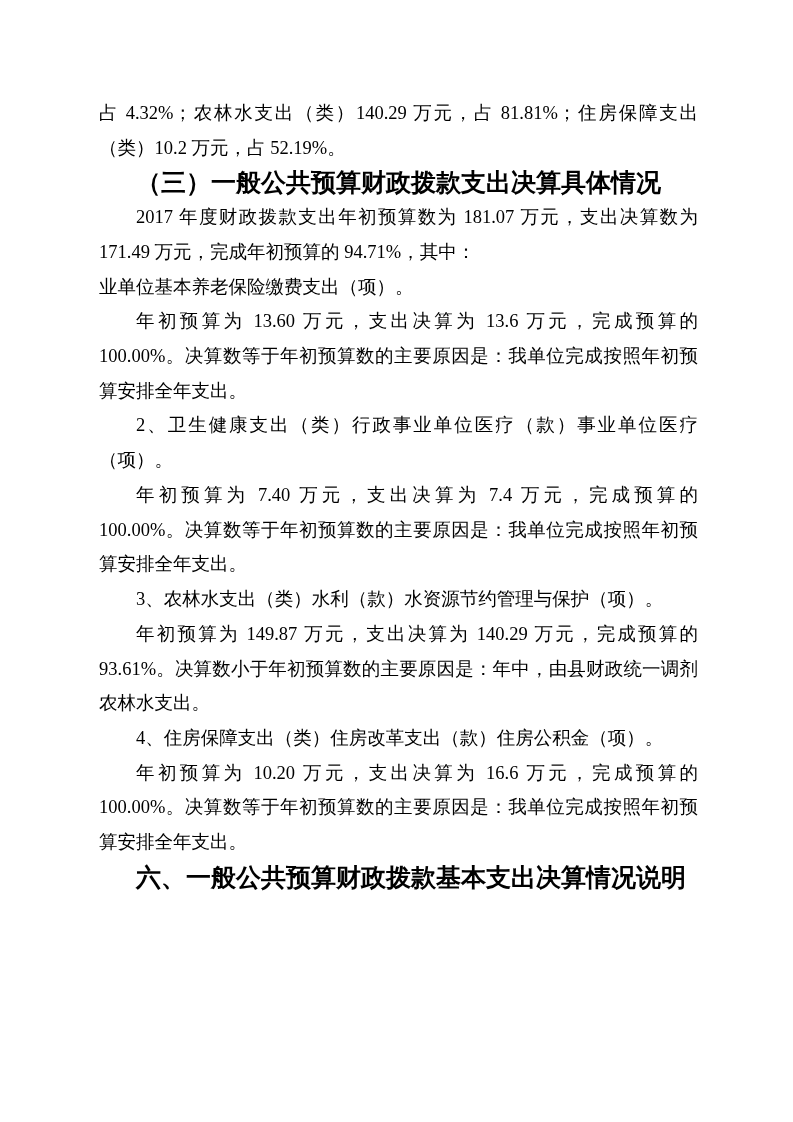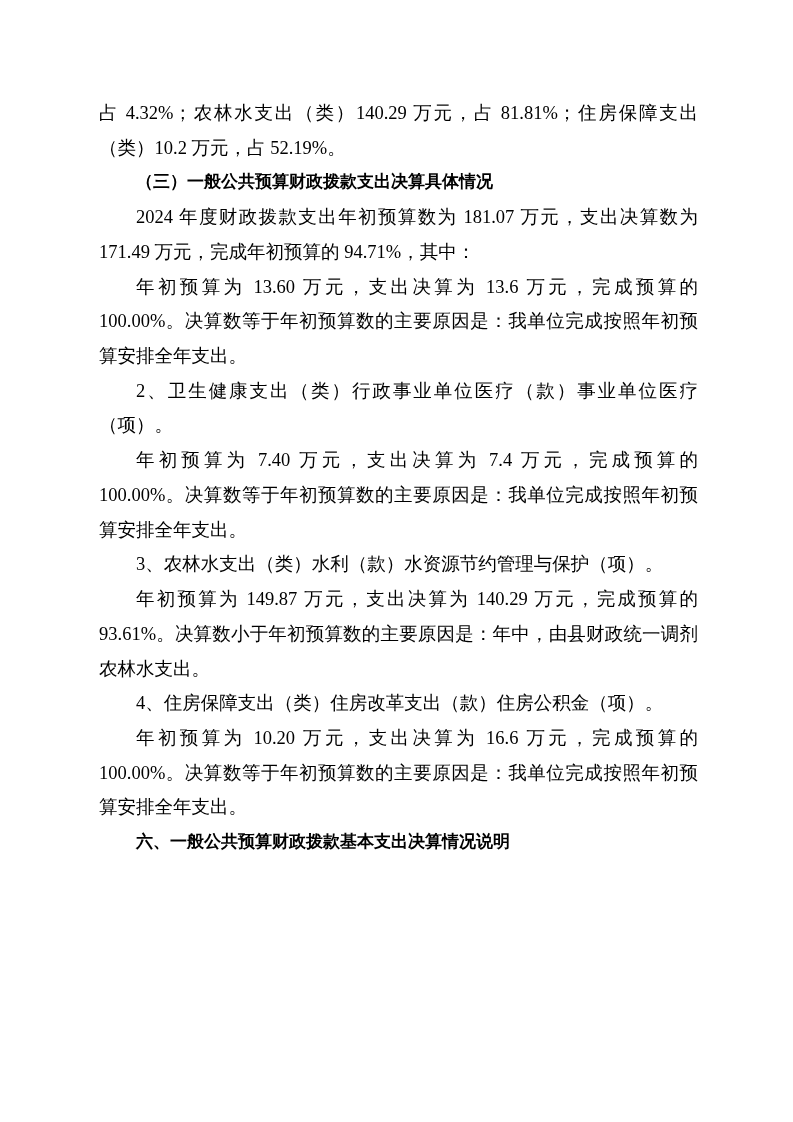--- a/index.html
+++ b/index.html
@@ -33,33 +33,34 @@
     white-space: normal;
     text-align: justify;
     text-align-last: justify;
   }
   .line.indent {
     text-indent: 37px;
   }
   .line.heading {
     font-family: "Liberation Sans", "DejaVu Sans", sans-serif;
     font-weight: 700;
-    font-size: 17px;
+    font-size: 25px;
   }
 </style>
 </head>
 <body>
 
 <div class="page">
   <div class="text-block">
     <div class="line fill">占 4.32%；农林水支出（类）140.29 万元，占 81.81%；住房保障支出</div>
     <div class="line">（类）10.2 万元，占 52.19%。</div>
     <div class="line heading indent">（三）一般公共预算财政拨款支出决算具体情况</div>
-    <div class="line indent fill">2024 年度财政拨款支出年初预算数为 181.07 万元，支出决算数为</div>
+    <div class="line indent fill">2017 年度财政拨款支出年初预算数为 181.07 万元，支出决算数为</div>
     <div class="line">171.49 万元，完成年初预算的 94.71%，其中：</div>
+    <div class="line">业单位基本养老保险缴费支出（项）。</div>
     <div class="line indent fill">年初预算为 13.60 万元，支出决算为 13.6 万元，完成预算的</div>
     <div class="line fill">100.00%。决算数等于年初预算数的主要原因是：我单位完成按照年初预</div>
     <div class="line">算安排全年支出。</div>
     <div class="line indent fill">2、卫生健康支出（类）行政事业单位医疗（款）事业单位医疗</div>
     <div class="line">（项）。</div>
     <div class="line indent fill">年初预算为 7.40 万元，支出决算为 7.4 万元，完成预算的</div>
     <div class="line fill">100.00%。决算数等于年初预算数的主要原因是：我单位完成按照年初预</div>
     <div class="line">算安排全年支出。</div>
     <div class="line indent">3、农林水支出（类）水利（款）水资源节约管理与保护（项）。</div>
     <div class="line indent fill">年初预算为 149.87 万元，支出决算为 140.29 万元，完成预算的</div>

